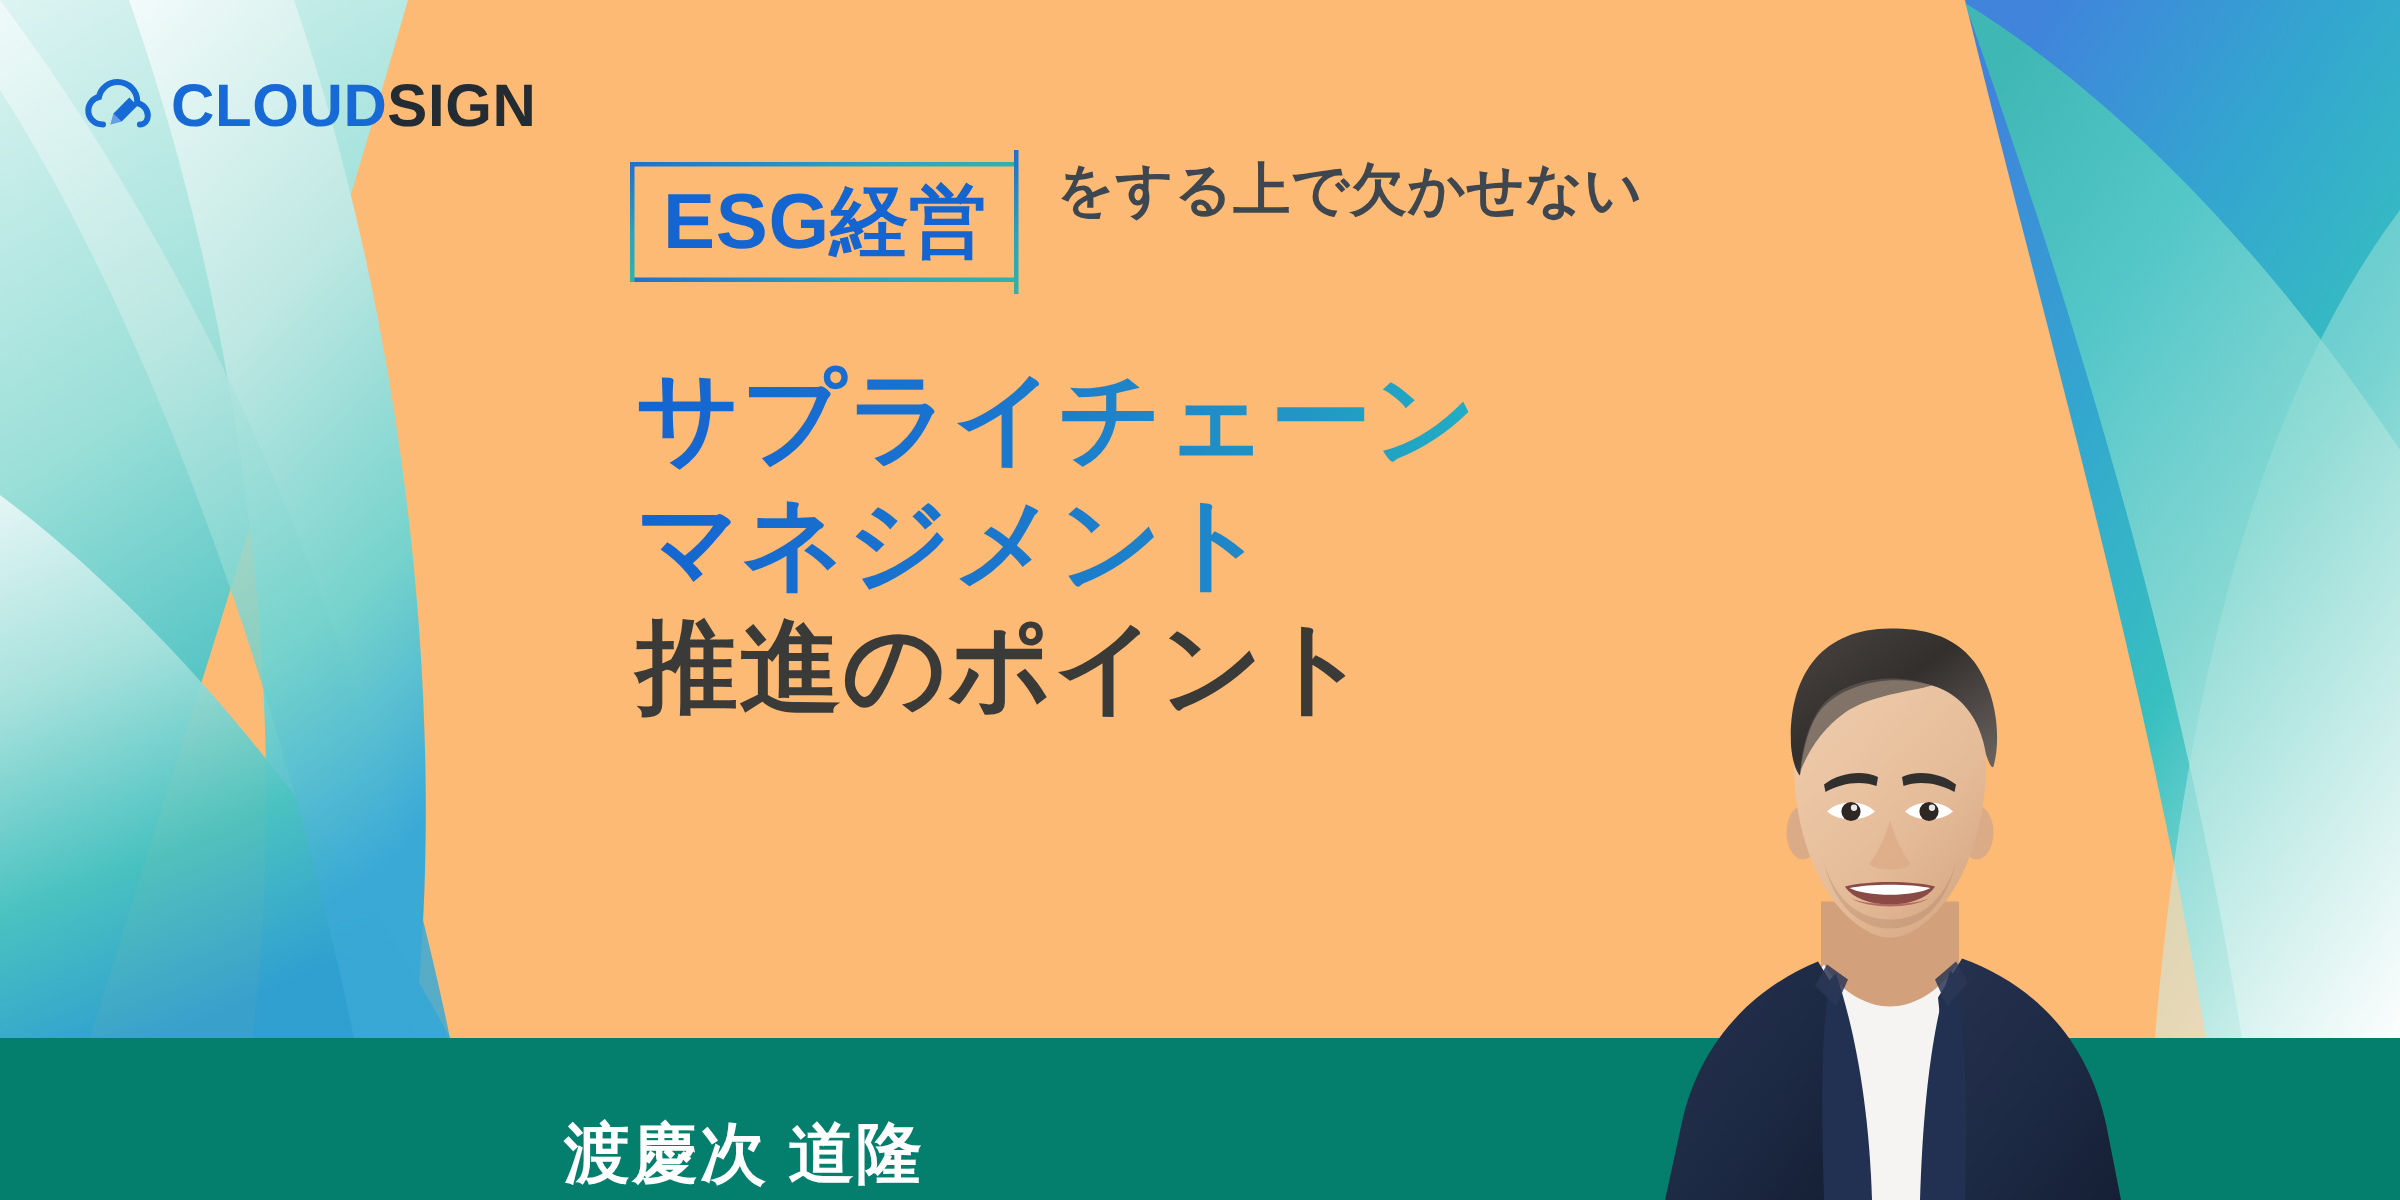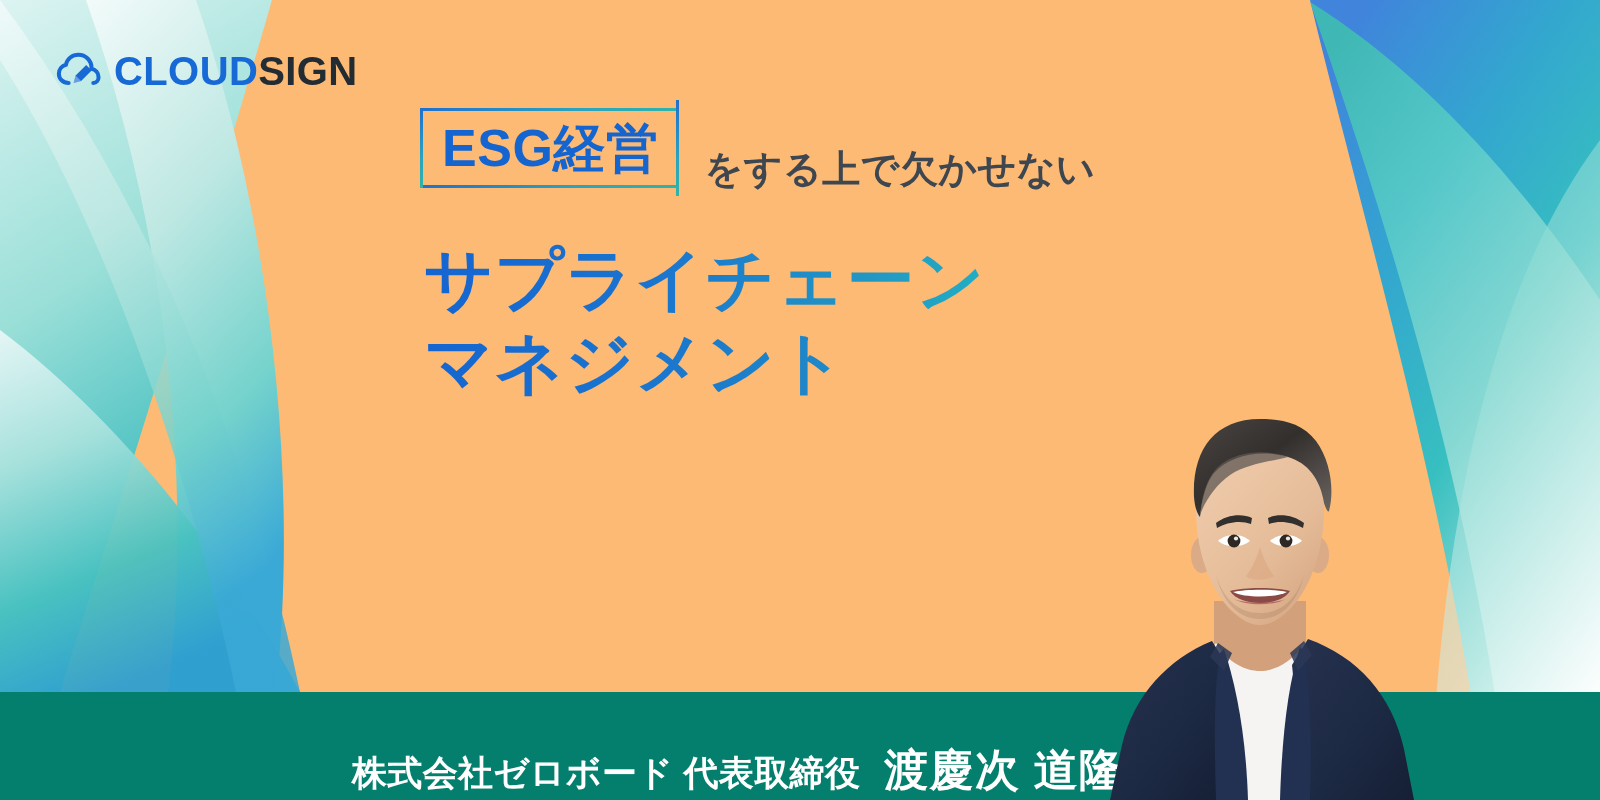--- a/index.html
+++ b/index.html
@@ -52,21 +52,21 @@
   }
   .logo-word .w-cloud { color: #1769d6; }
   .logo-word .w-sign  { color: #232b33; }
 
   
   .eyebrow {
     position: absolute;
     left: 420px;
     top: 108px;
     display: flex;
-    align-items: flex-end;
+    align-items: flex-start;
     z-index: 5;
   }
   .eyebrow-badge {
     position: relative;
     padding: 14px 20px 14px 22px;
     display: flex;
     align-items: center;
   }
   .eyebrow-badge .edge {
     position: absolute;
@@ -266,20 +266,21 @@
       <span class="edge edge-left"></span>
       <span class="edge edge-right"></span>
       <span class="eyebrow-badge-text">ESG経営</span>
     </div>
     <div class="eyebrow-tail">をする上で欠かせない</div>
   </div>
 
   <div class="title-block">
     <div class="title-line title-grad-1">サプライチェーン</div>
     <div class="title-line title-grad-2">マネジメント</div>
+    <div class="title-line title-dark">推進のポイント</div>
   </div>
 
   <svg class="portrait" viewBox="0 0 330 395" xmlns="http://www.w3.org/2000/svg">
     <defs>
       <linearGradient id="jacketG" x1="0" y1="0" x2="1" y2="1">
         <stop offset="0%" stop-color="#27324e"></stop>
         <stop offset="55%" stop-color="#1d2a44"></stop>
         <stop offset="100%" stop-color="#151f35"></stop>
       </linearGradient>
       <linearGradient id="skinG" x1="0.2" y1="0" x2="0.9" y2="1">
@@ -341,18 +342,17 @@
       <path d="M137 187 C150 184 178 184 191 187 C180 193 148 193 137 187 Z" fill="#ffffff"></path>
       <path d="M138 194 C150 199 178 199 190 194 C178 201 150 201 138 194 Z" fill="#a8585a" opacity="0.8"></path>
 
       <path d="M120 170 C126 196 142 214 164 214 C186 214 202 196 208 170
                C200 196 184 208 164 208 C144 208 128 196 120 170 Z" fill="#8f6b53" opacity="0.22"></path>
     </g>
   </svg>
 
   <div class="footer-bar">
     <div class="footer-inner">
-      <span class="footer-org">株式会社ゼロボード 代表取締役</span>
       <span class="footer-name">渡慶次 道隆</span>
     </div>
   </div>
 
 </div>
 
 </body></html>

